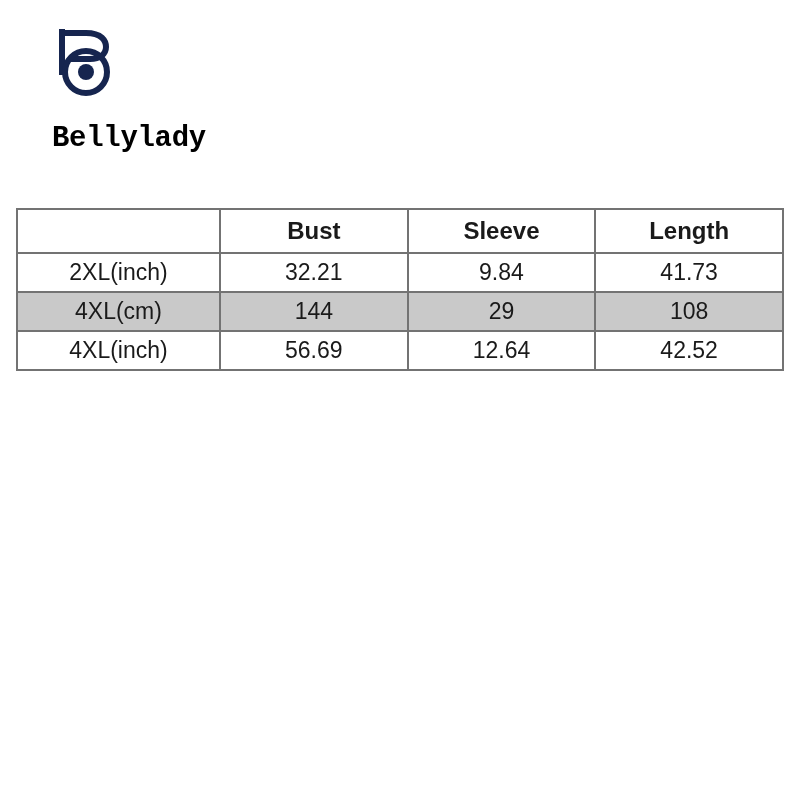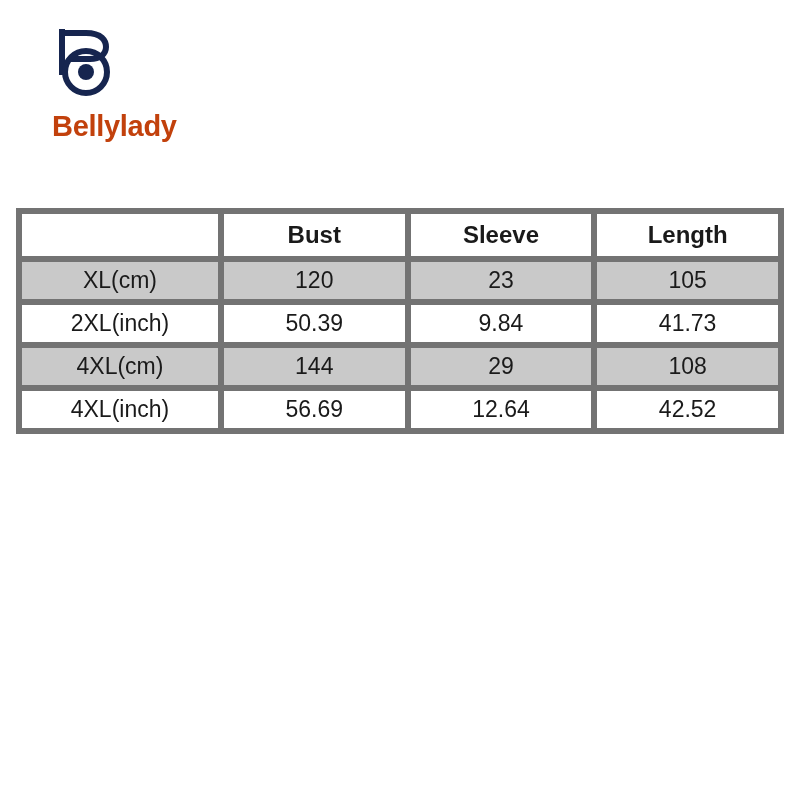--- a/index.html
+++ b/index.html
@@ -21,44 +21,44 @@
     left: 52px;
     top: 28px;
     width: 260px;
   }
   #brand-mark {
     width: 70px;
     height: 76px;
     display: block;
   }
   #brand-name {
-    margin-top: 8px;
+    margin-top: 20px;
     font-size: 29px;
     font-weight: bold;
-    color: #c2410c;
+    color: #000000;
     letter-spacing: -0.3px;
     line-height: 1;
-    font-family: Liberation Sans, sans-serif;
+    font-family: Liberation Mono, monospace;
   }
 
   
   #size-table-wrap {
     position: absolute;
     left: 16px;
     top: 208px;
     width: 768px;
   }
   table.size-table {
     border-collapse: collapse;
     width: 100%;
     table-layout: fixed;
     background: #ffffff;
   }
   table.size-table td, table.size-table th {
-    border: 6px solid #737373;
+    border: 2px solid #737373;
     text-align: center;
     font-size: 23px;
     color: #1a1a1a;
     height: 37px;
     padding: 0 4px;
     font-weight: normal;
     font-family: "Liberation Sans", sans-serif;
   }
   table.size-table thead th {
     font-weight: bold;
@@ -102,29 +102,23 @@
     </colgroup>
     <thead>
       <tr>
         <th class="blank-corner"></th>
         <th>Bust</th>
         <th>Sleeve</th>
         <th>Length</th>
       </tr>
     </thead>
     <tbody>
-      <tr class="shaded">
-        <td>XL(cm)</td>
-        <td>120</td>
-        <td>23</td>
-        <td>105</td>
-      </tr>
       <tr class="plain">
         <td>2XL(inch)</td>
-        <td>50.39</td>
+        <td>32.21</td>
         <td>9.84</td>
         <td>41.73</td>
       </tr>
       <tr class="shaded">
         <td>4XL(cm)</td>
         <td>144</td>
         <td>29</td>
         <td>108</td>
       </tr>
       <tr class="plain">

